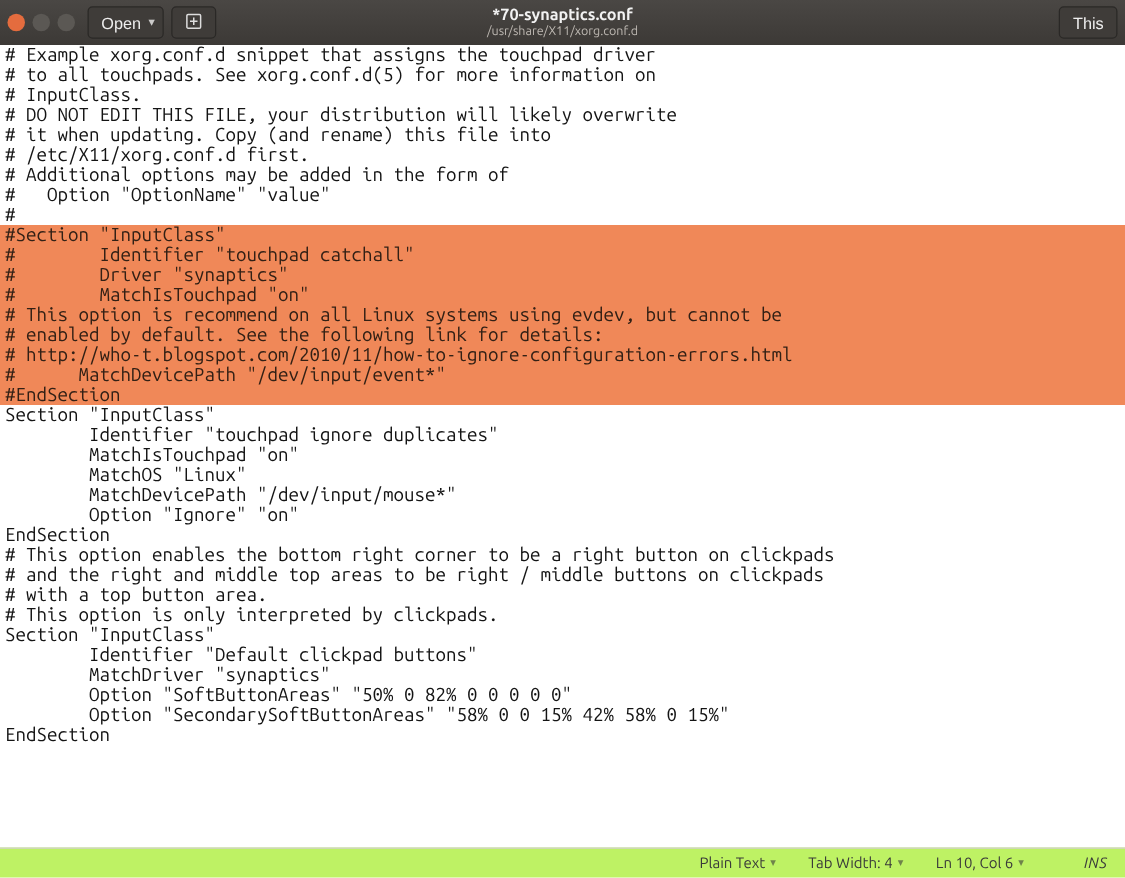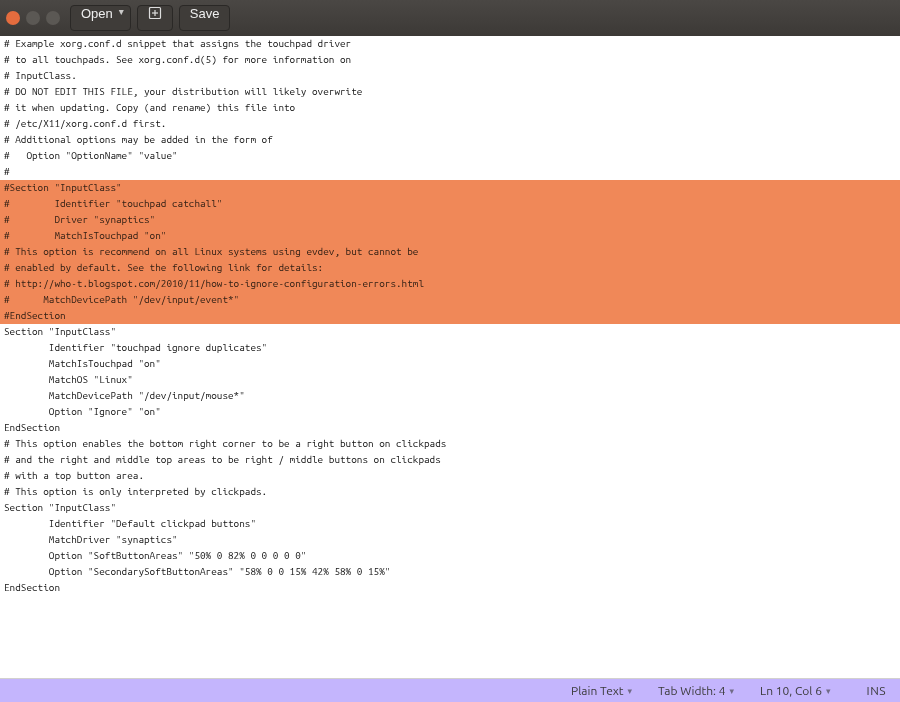--- a/index.html
+++ b/index.html
@@ -39,21 +39,21 @@
   .win-min   { background: #5b5854; }
   .win-max   { background: #5b5854; }
   .tb-btn {
     background: #3f3c39;
     border: 1px solid #2a2826;
     color: #eee;
     height: 26px;
     border-radius: 4px;
     padding: 0 10px;
     display: inline-flex;
-    align-items: flex-start;
+    align-items: center;
     font-size: 13px;
     cursor: pointer;
   }
   .tb-btn + .tb-btn { margin-left: 6px; }
   .open-btn { padding-right: 6px; }
   .open-btn .chev { margin-left: 6px; font-size: 10px; opacity:.8;}
   .title-center {
     position: absolute;
     left: 0; right: 0;
     text-align: center;
@@ -61,53 +61,53 @@
     line-height: 1.05;
   }
   .title-main { font-weight: bold; color: #f2f2f2; font-size: 13px;}
   .title-sub  { font-size: 10px; color: #bdb8b2; }
   .save-btn {
     margin-left: auto;
   }
 
   .editor {
     font-family: "Ubuntu Mono", "DejaVu Sans Mono", monospace;
-    font-size: 10px;
+    font-size: 15px;
     line-height: 16px;
     white-space: pre;
     padding: 0 4px;
     color: #141414;
     height: 640px;
     overflow: hidden;
   }
   .editor .line { display:block; }
   .editor .line.sel {
     background: #f08858;
     color: #322015;
     margin: 0 -4px;
     padding: 0 4px;
   }
 
   .statusbar {
     position: absolute;
     bottom: 0; left:0; right:0;
     height: 24px;
-    background: #c4b5fd;
+    background: #bef264;
     border-top: 1px solid #d2d0ce;
     display: flex;
     align-items: center;
     font-size: 12px;
     color: #3a3a3a;
     padding: 0 10px;
     box-sizing: border-box;
   }
   .statusbar .spacer { flex: 1; }
   .statusbar .grp { display:inline-flex; align-items:center; margin-right: 26px; cursor:pointer;}
   .statusbar .grp .chev { font-size:9px; margin-left:4px; opacity:.6;}
-  .statusbar .ins { margin-left: 10px; margin-right: 4px; letter-spacing: .5px;}
+  .statusbar .ins { margin-left: 22px; margin-right: 4px; letter-spacing: .5px; font-style: italic;}
 </style>
 </head>
 <body>
 
 <div class="titlebar">
   <div class="win-buttons">
     <span class="win-btn win-close"></span>
     <span class="win-btn win-min"></span>
     <span class="win-btn win-max"></span>
   </div>
@@ -117,22 +117,26 @@
   </button>
   <button class="tb-btn">
     <span>
       <svg width="14" height="14" viewBox="0 0 14 14">
           <rect x="1.5" y="1.5" width="11" height="11" fill="none" stroke="#ddd" stroke-width="1.2" rx="1"></rect>
           <line x1="7" y1="4" x2="7" y2="10" stroke="#ddd" stroke-width="1.2"></line>
           <line x1="4" y1="7" x2="10" y2="7" stroke="#ddd" stroke-width="1.2"></line>
         </svg>
     </span>
   </button>
+  <div class="title-center">
+    <div class="title-main">*70-synaptics.conf</div>
+    <div class="title-sub">/usr/share/X11/xorg.conf.d</div>
+  </div>
   <button class="tb-btn save-btn">
-    <span>Save</span>
+    <span>This</span>
   </button>
 </div>
 
 <div class="editor" id="editor"><span class="line"># Example xorg.conf.d snippet that assigns the touchpad driver</span><span class="line"># to all touchpads. See xorg.conf.d(5) for more information on</span><span class="line"># InputClass.</span><span class="line"># DO NOT EDIT THIS FILE, your distribution will likely overwrite</span><span class="line"># it when updating. Copy (and rename) this file into</span><span class="line"># /etc/X11/xorg.conf.d first.</span><span class="line"># Additional options may be added in the form of</span><span class="line">#   Option "OptionName" "value"</span><span class="line">#</span><span class="line sel">#Section "InputClass"</span><span class="line sel">#        Identifier "touchpad catchall"</span><span class="line sel">#        Driver "synaptics"</span><span class="line sel">#        MatchIsTouchpad "on"</span><span class="line sel"># This option is recommend on all Linux systems using evdev, but cannot be</span><span class="line sel"># enabled by default. See the following link for details:</span><span class="line sel"># http://who-t.blogspot.com/2010/11/how-to-ignore-configuration-errors.html</span><span class="line sel">#      MatchDevicePath "/dev/input/event*"</span><span class="line sel">#EndSection</span><span class="line"></span><span class="line">Section "InputClass"</span><span class="line">        Identifier "touchpad ignore duplicates"</span><span class="line">        MatchIsTouchpad "on"</span><span class="line">        MatchOS "Linux"</span><span class="line">        MatchDevicePath "/dev/input/mouse*"</span><span class="line">        Option "Ignore" "on"</span><span class="line">EndSection</span><span class="line"></span><span class="line"># This option enables the bottom right corner to be a right button on clickpads</span><span class="line"># and the right and middle top areas to be right / middle buttons on clickpads</span><span class="line"># with a top button area.</span><span class="line"># This option is only interpreted by clickpads.</span><span class="line">Section "InputClass"</span><span class="line">        Identifier "Default clickpad buttons"</span><span class="line">        MatchDriver "synaptics"</span><span class="line">        Option "SoftButtonAreas" "50% 0 82% 0 0 0 0 0"</span><span class="line">        Option "SecondarySoftButtonAreas" "58% 0 0 15% 42% 58% 0 15%"</span><span class="line">EndSection</span></div>
 
 <div class="statusbar">
   <div class="spacer"></div>
   <span class="grp">
     <span>Plain Text</span>
     <span class="chev">▾</span>

